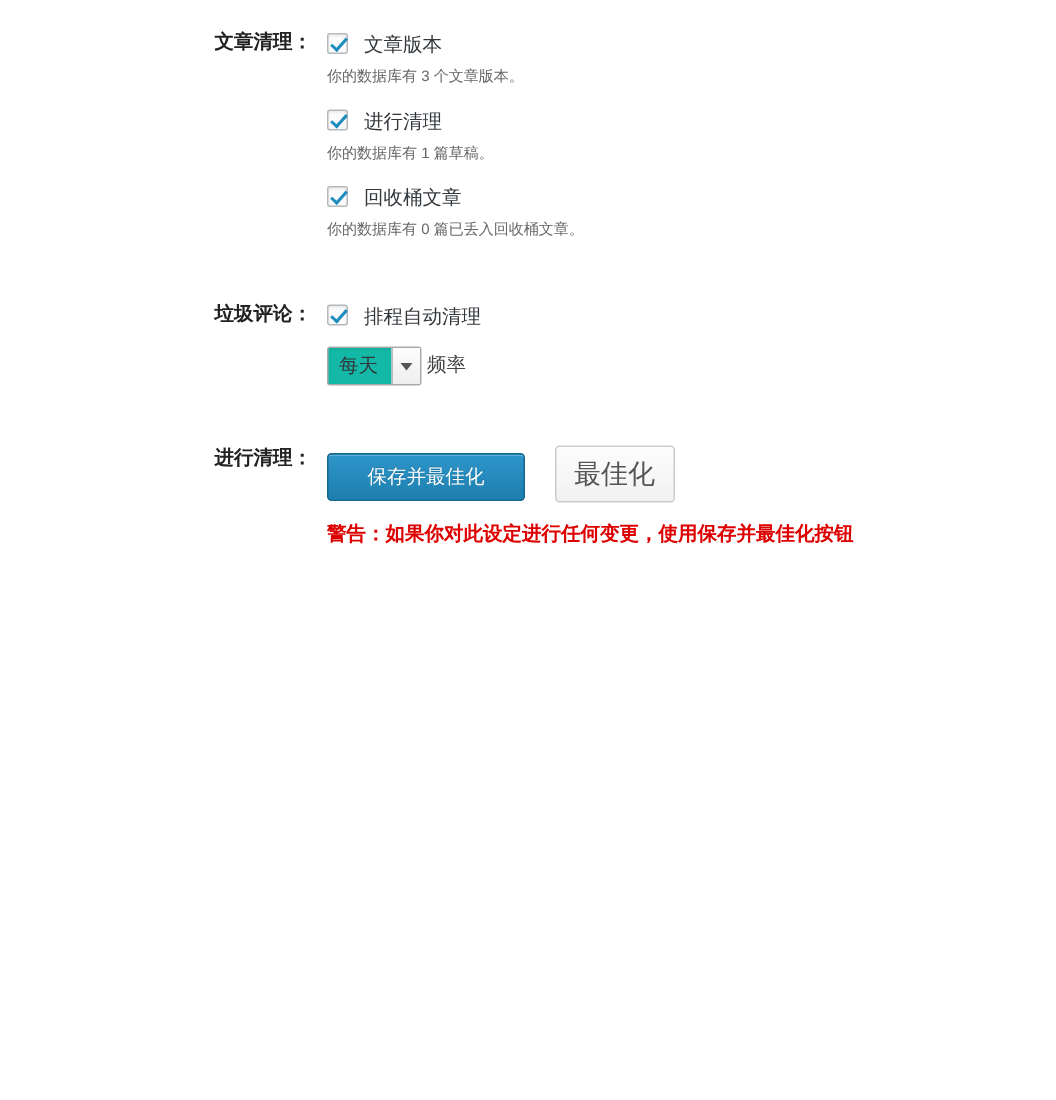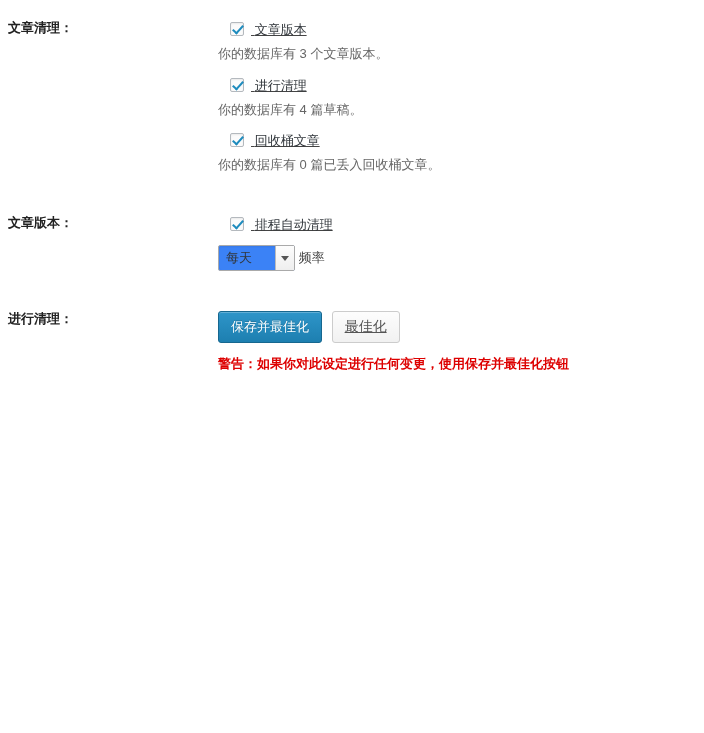--- a/index.html
+++ b/index.html
@@ -16,38 +16,37 @@
     overflow: hidden;
   }
   .form-table {
     width: 704px;
     border-collapse: collapse;
   }
   .form-table tr {
     vertical-align: top;
   }
   .form-table th {
-    text-align: left;
+    text-align: right;
     font-weight: bold;
     color: #222222;
     font-size: 13px;
     padding: 20px 10px 20px 8px;
     width: 200px;
     line-height: 1.3;
   }
   .form-table td {
     padding: 20px 10px 20px 0;
     line-height: 1.3;
   }
   .check-row {
     display: block;
-    margin: 0 0 2px 12px;
+    margin: 0 0 2px 0;
     line-height: 20px;
     white-space: nowrap;
-    text-decoration: underline;
   }
   .cb {
     -webkit-appearance: none;
     appearance: none;
     width: 14px;
     height: 14px;
     border: 1px solid #b4b9be;
     background: #fbfbfb;
     border-radius: 2px;
     display: inline-block;
@@ -70,43 +69,43 @@
     border-width: 0 2px 2px 0;
     transform: rotate(42deg);
   }
   .check-label {
     font-size: 13px;
     color: #32373c;
   }
   .desc {
     margin: 4px 0 12px 0;
     color: #666666;
-    font-size: 13px;
+    font-size: 10px;
     line-height: 1.5;
   }
   .desc.last { margin-bottom: 0; }
   .select-row {
     margin-top: 10px;
     white-space: nowrap;
   }
   .sel-wrap {
     display: inline-block;
     position: relative;
     vertical-align: middle;
   }
   select.freq {
     -webkit-appearance: none;
     appearance: none;
     font-family: "Liberation Sans", sans-serif;
     font-size: 13px;
     color: #32373c;
-    background: #3b82f6;
+    background: #14b8a6;
     border: 1px solid #aaaaaa;
     border-radius: 2px;
-    padding: 3px 42px 3px 7px;
+    padding: 3px 28px 3px 7px;
     height: 26px;
     line-height: 18px;
     box-shadow: inset 0 1px 2px rgba(0,0,0,0.07);
   }
   .sel-arrow {
     position: absolute;
     right: 1px;
     top: 1px;
     width: 18px;
     height: 24px;
@@ -130,38 +129,37 @@
   }
   .btn-primary {
     display: inline-block;
     background: #2080b0;
     background: linear-gradient(#2e95c9, #1d7fb0);
     border: 1px solid #16678f;
     border-radius: 3px;
     color: #ffffff;
     font-family: Liberation Sans, sans-serif;
     font-size: 13px;
-    padding: 6px 12px;
+    padding: 6px 26px;
     cursor: pointer;
     text-shadow: 0 -1px 0 rgba(0,0,0,0.2);
     box-shadow: inset 0 1px 0 rgba(255,255,255,0.25);
   }
   .btn-secondary {
     display: inline-block;
     background: #f7f7f7;
     background: linear-gradient(#fdfdfd, #f1f1f1);
     border: 1px solid #cccccc;
     border-radius: 3px;
     color: #555555;
     font-family: "Liberation Sans", sans-serif;
-    font-size: 14px;
+    font-size: 18px;
     padding: 6px 12px;
-    margin-left: 6px;
+    margin-left: 16px;
     cursor: pointer;
-    text-decoration: underline;
   }
   .warning {
     color: #dd0000;
     font-size: 13px;
     font-weight: bold;
   }
 </style>
 </head>
 <body>
 
@@ -173,34 +171,34 @@
       <td>
         <label class="check-row">
           <input type="checkbox" class="cb checked" checked="" style="">
           <span class="check-label">文章版本</span>
         </label>
         <p class="desc">你的数据库有 3 个文章版本。</p>
         <label class="check-row">
           <input type="checkbox" class="cb checked" checked="" style="">
           <span class="check-label">进行清理</span>
         </label>
-        <p class="desc">你的数据库有 4 篇草稿。</p>
+        <p class="desc">你的数据库有 1 篇草稿。</p>
         <label class="check-row">
           <input type="checkbox" class="cb checked" checked="" style="">
           <span class="check-label">回收桶文章</span>
         </label>
         <p class="desc last">你的数据库有 0 篇已丢入回收桶文章。</p>
       </td>
     </tr>
 
 
 
 
     <tr>
-      <th>文章版本：</th>
+      <th>垃圾评论：</th>
       <td>
         <label class="check-row">
           <input type="checkbox" class="cb checked" checked="" style="">
           <span class="check-label">排程自动清理</span>
         </label>
         <div class="select-row">
           <span class="sel-wrap">
             <select class="freq">
               <option>每天</option>
             </select>

